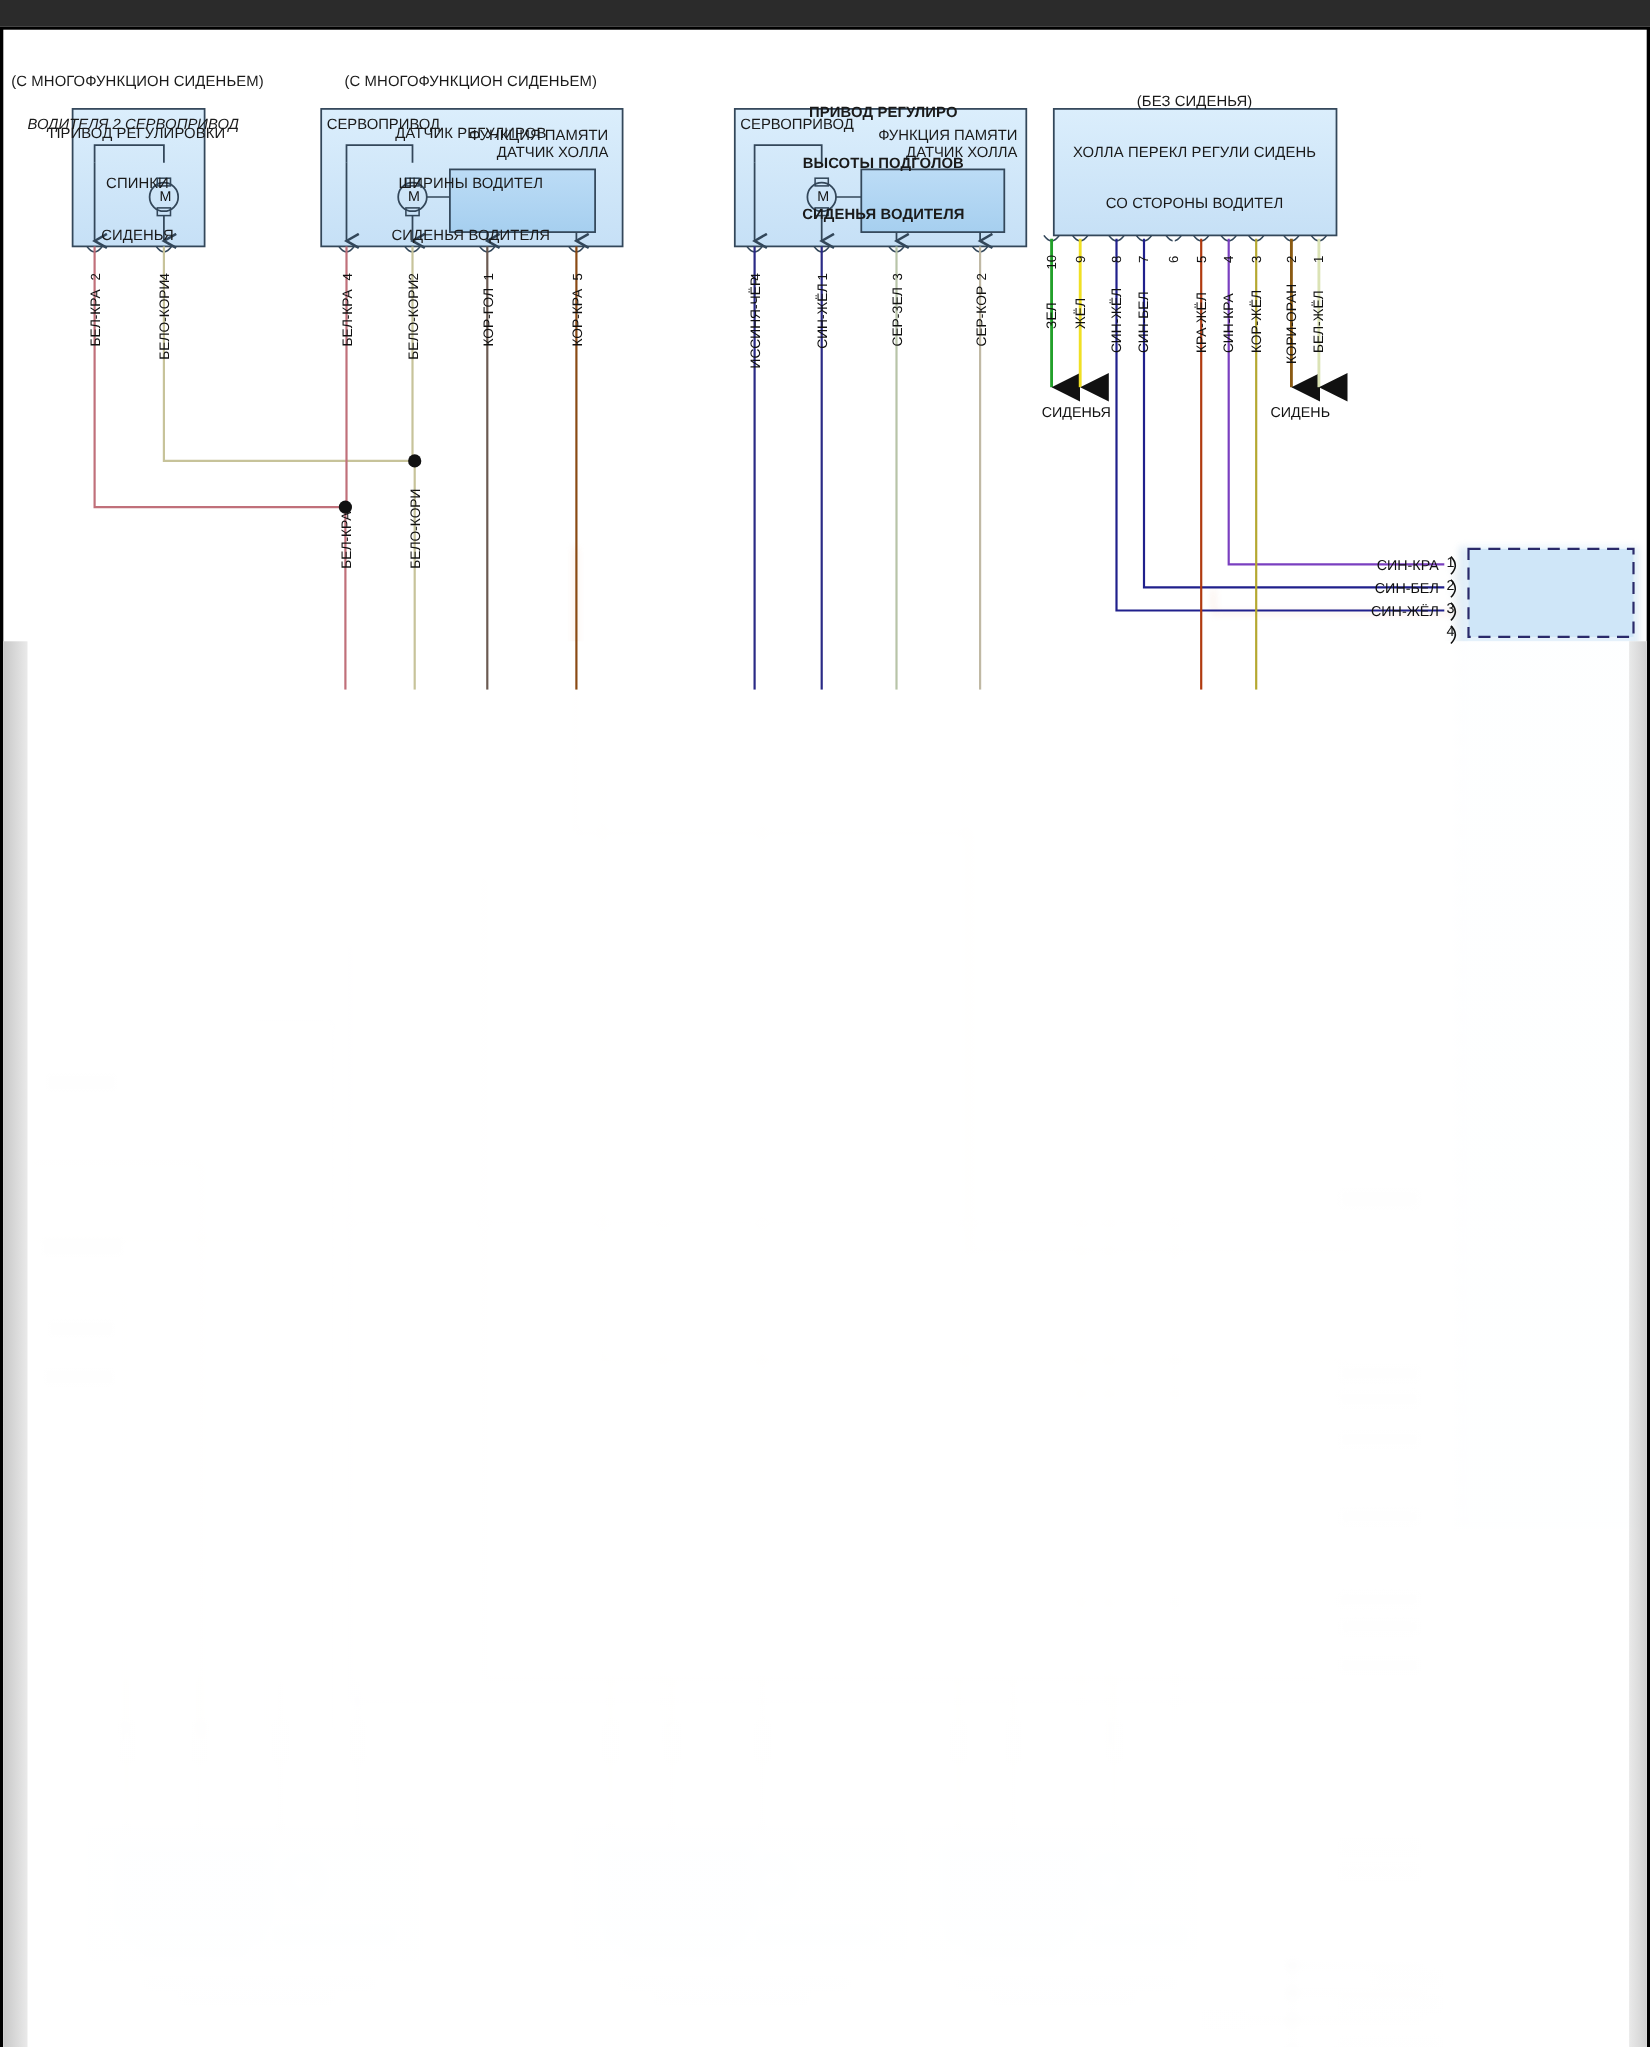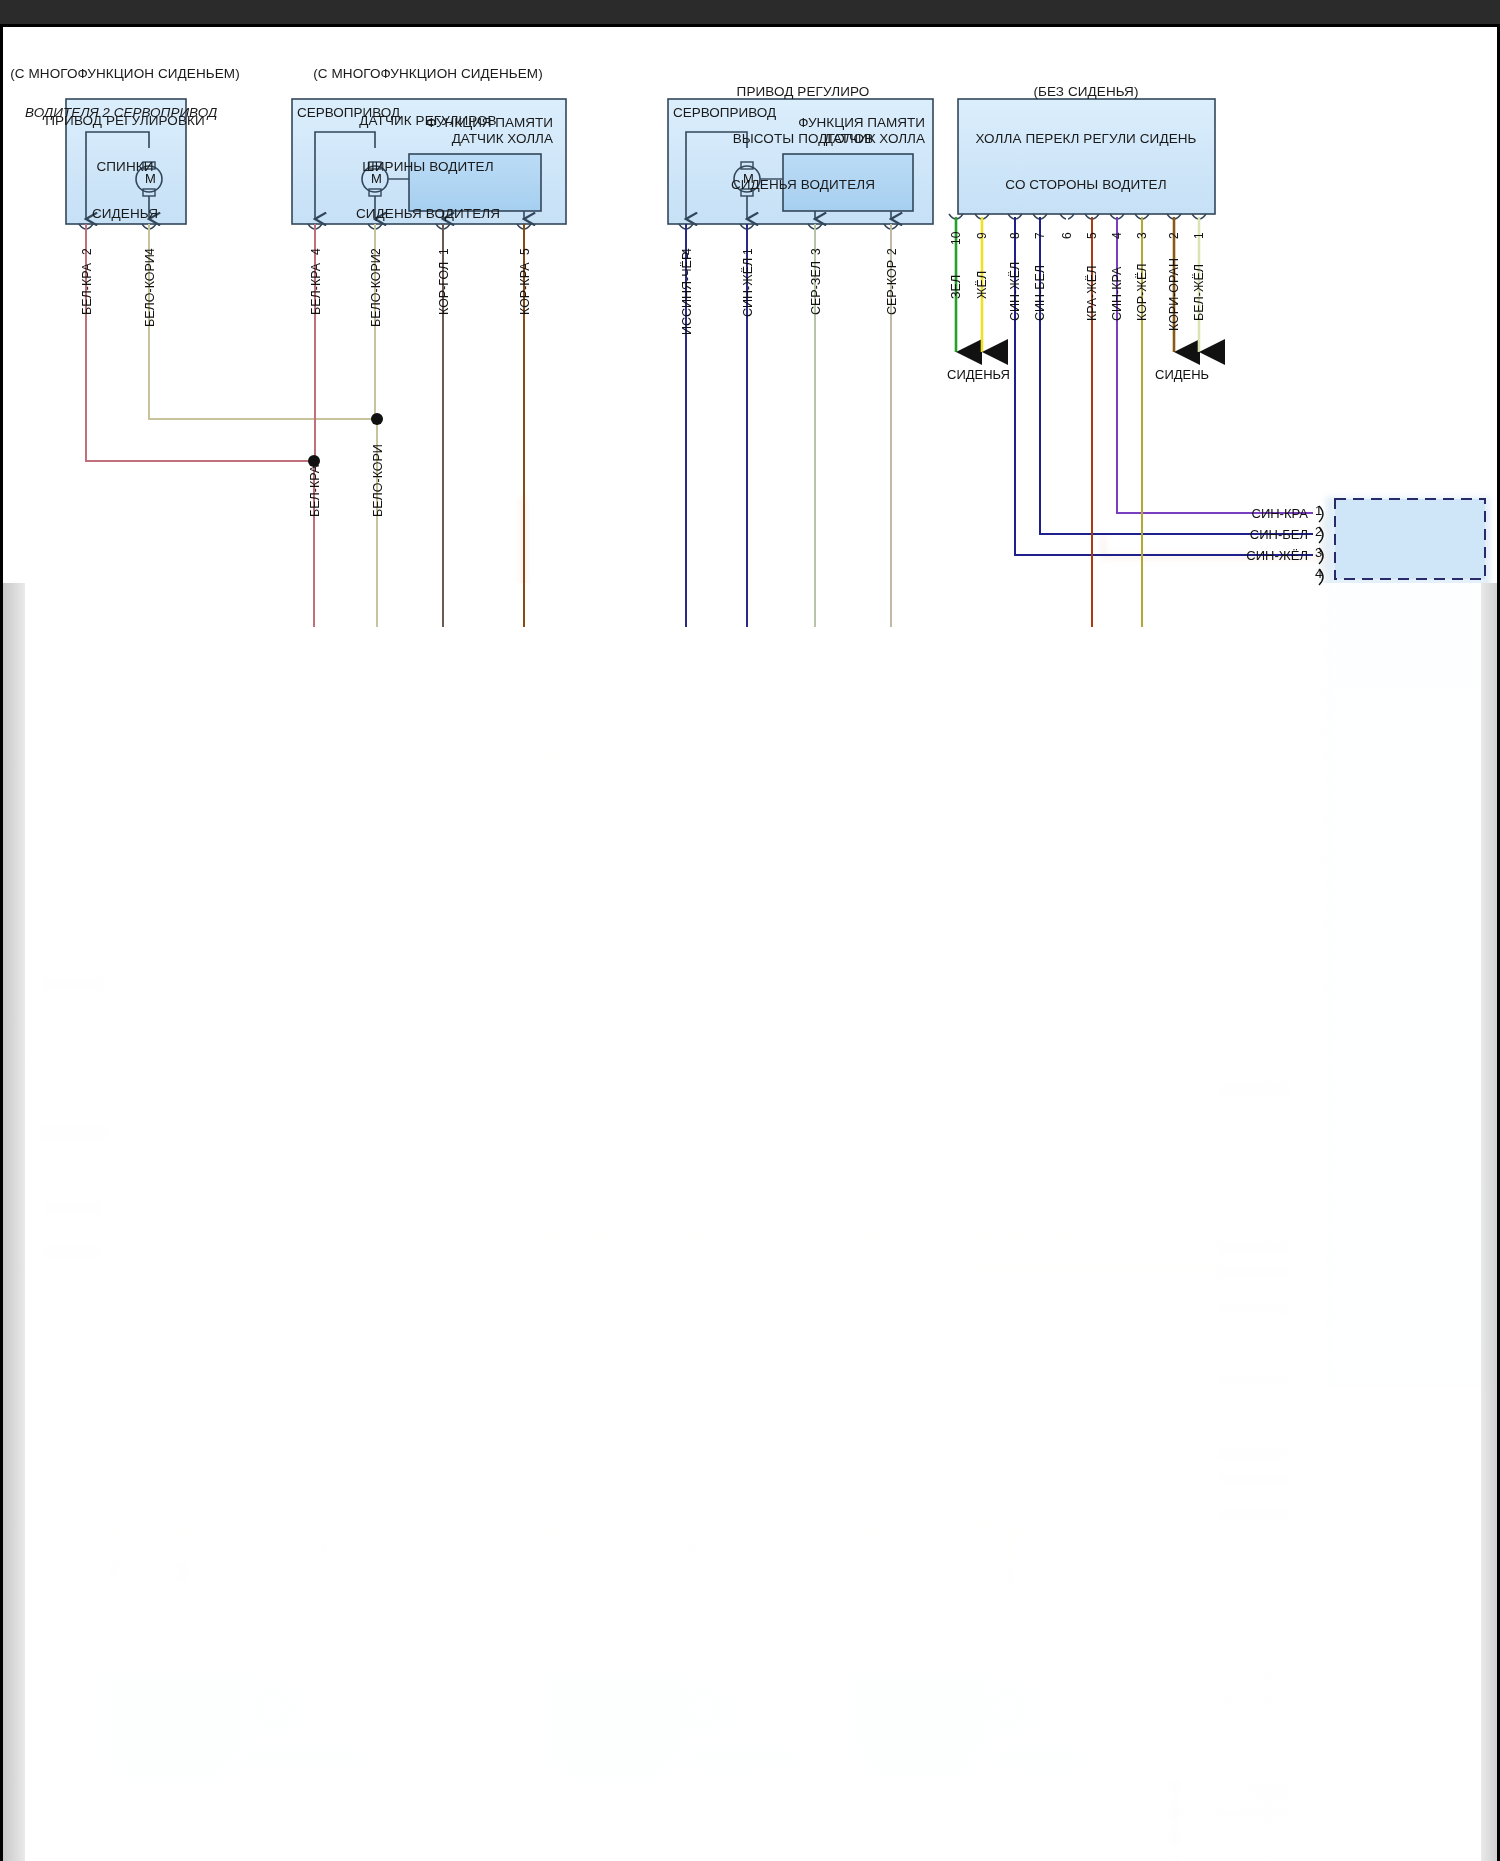--- a/index.html
+++ b/index.html
@@ -434,21 +434,21 @@
       <div>ДАТЧИК РЕГУЛИРОВ</div>
       <div>ШИРИНЫ ВОДИТЕЛ</div>
       <div>СИДЕНЬЯ ВОДИТЕЛЯ</div>
     </div>
     <div class="boxlabel" style="left:294px;top:78px;">СЕРВОПРИВОД</div>
     <div class="boxlabel center" style="left:394px;top:88px;width:156px;">
       <div>ФУНКЦИЯ ПАМЯТИ</div>
       <div>ДАТЧИК ХОЛЛА</div>
     </div>
 
-    <div class="ttl" style="left:660px;top:26px;width:280px;">
+    <div class="ttl" style="left:660px;top:36px;width:280px;font-weight:bold;">
       <div>ПРИВОД РЕГУЛИРО</div>
       <div>ВЫСОТЫ ПОДГОЛОВ</div>
       <div>СИДЕНЬЯ ВОДИТЕЛЯ</div>
     </div>
     <div class="boxlabel" style="left:670px;top:78px;">СЕРВОПРИВОД</div>
     <div class="boxlabel center" style="left:770px;top:88px;width:152px;">
       <div>ФУНКЦИЯ ПАМЯТИ</div>
       <div>ДАТЧИК ХОЛЛА</div>
     </div>
 

